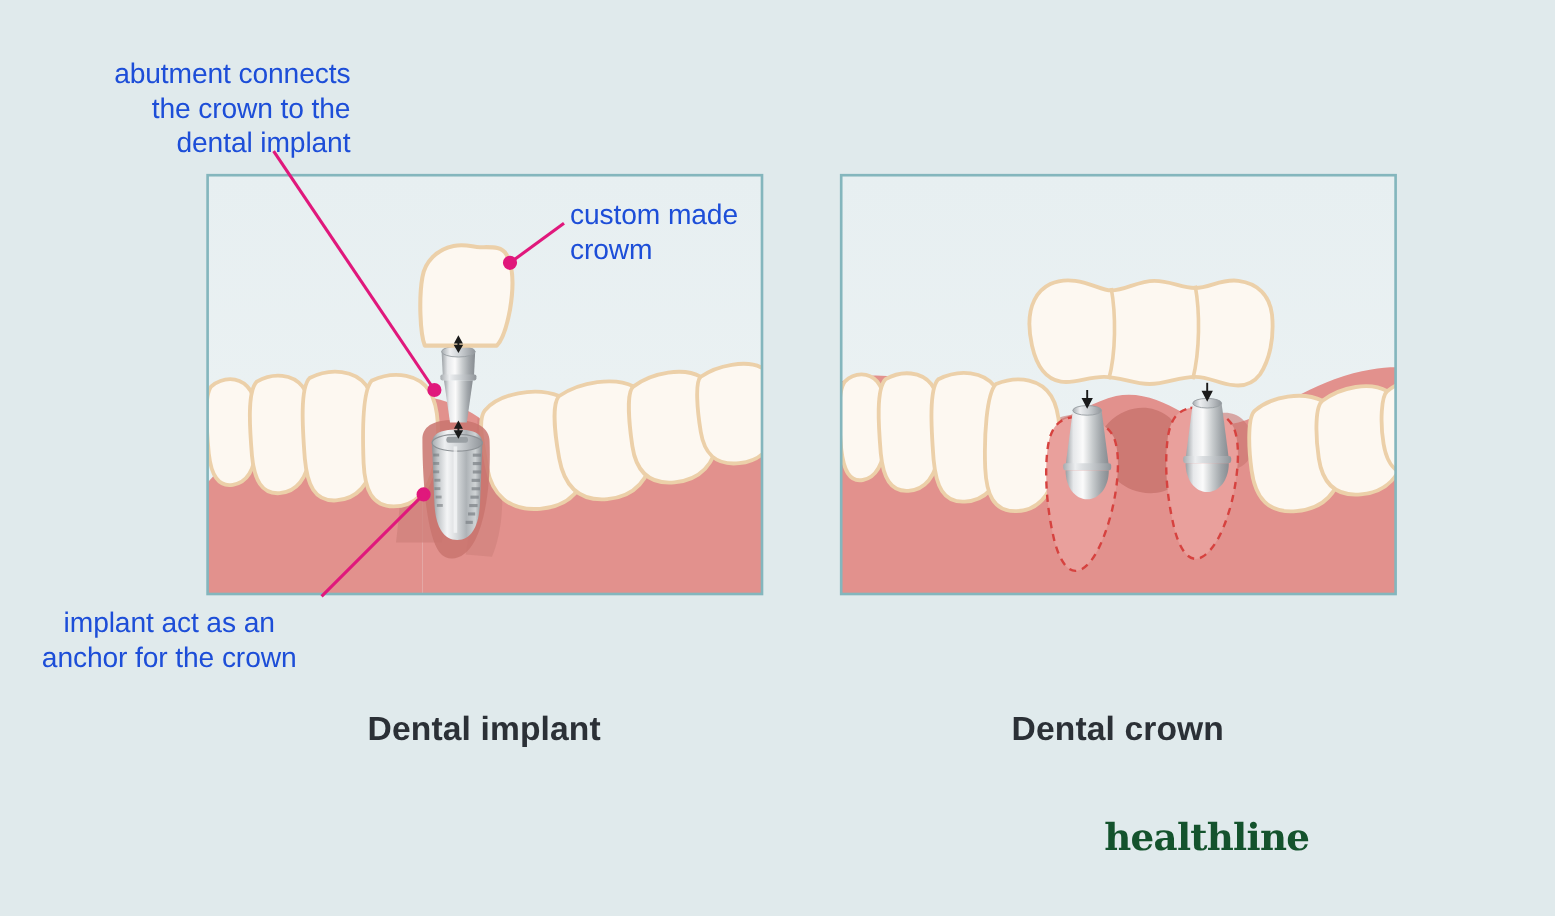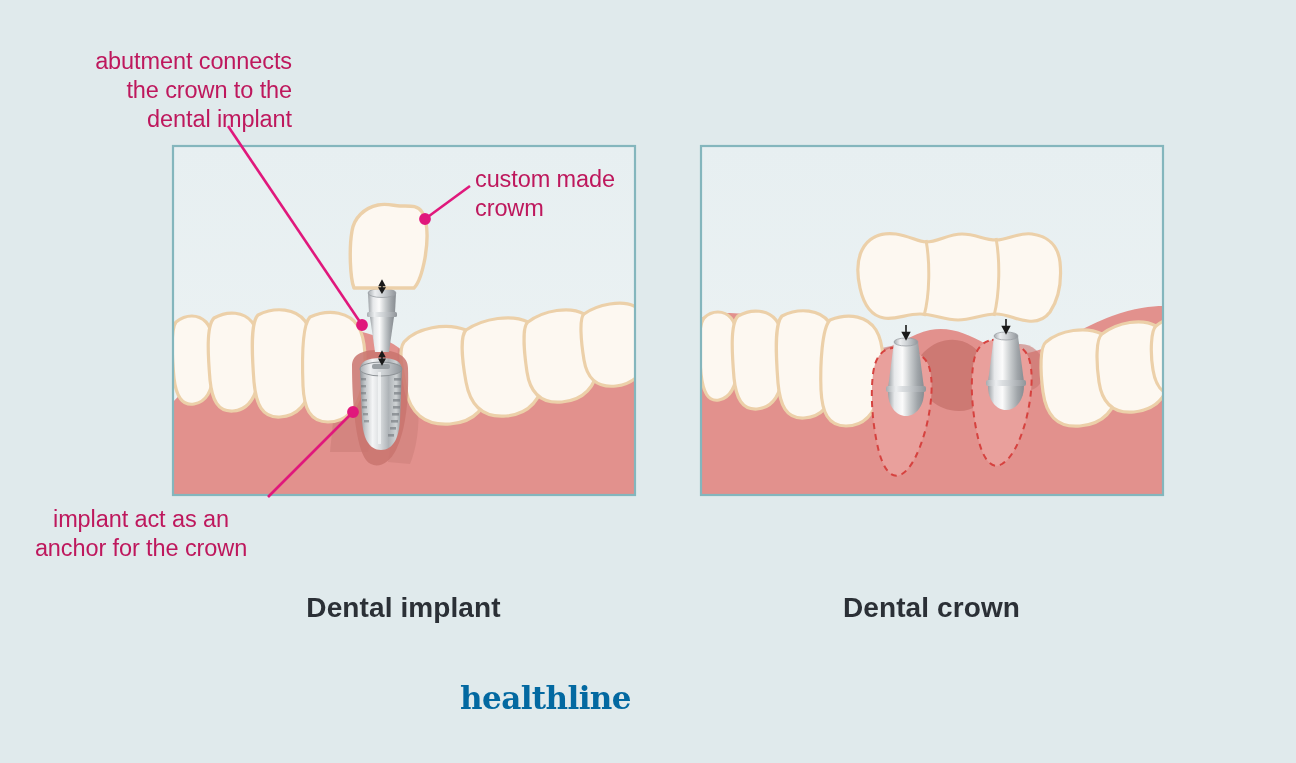--- a/index.html
+++ b/index.html
@@ -21,21 +21,21 @@
     height: 763px;
   }
   .figure-svg {
     position: absolute;
     left: 0; top: 0;
     width: 1296px;
     height: 763px;
   }
   .annotation {
     position: absolute;
-    color: #be185d;
+    color: #1d4ed8;
     font-size: 23.5px;
     line-height: 29px;
     letter-spacing: -0.1px;
     white-space: pre-line;
   }
   #ann-abutment {
     left: 20px;
     top: 47px;
     width: 272px;
     text-align: right;
@@ -68,22 +68,22 @@
   #caption-right {
     left: 700px;
     top: 592px;
     width: 463px;
   }
   .brand {
     position: absolute;
     left: 0;
     top: 680px;
     width: 1091px;
-    text-align: center;
-    color: #0369a1;
+    text-align: right;
+    color: #14532d;
     font-family: "DejaVu Serif", serif;
     font-size: 31px;
     font-weight: bold;
     letter-spacing: -0.6px;
   }
 </style>
 </head>
 <body>
 
 <div class="stage">

